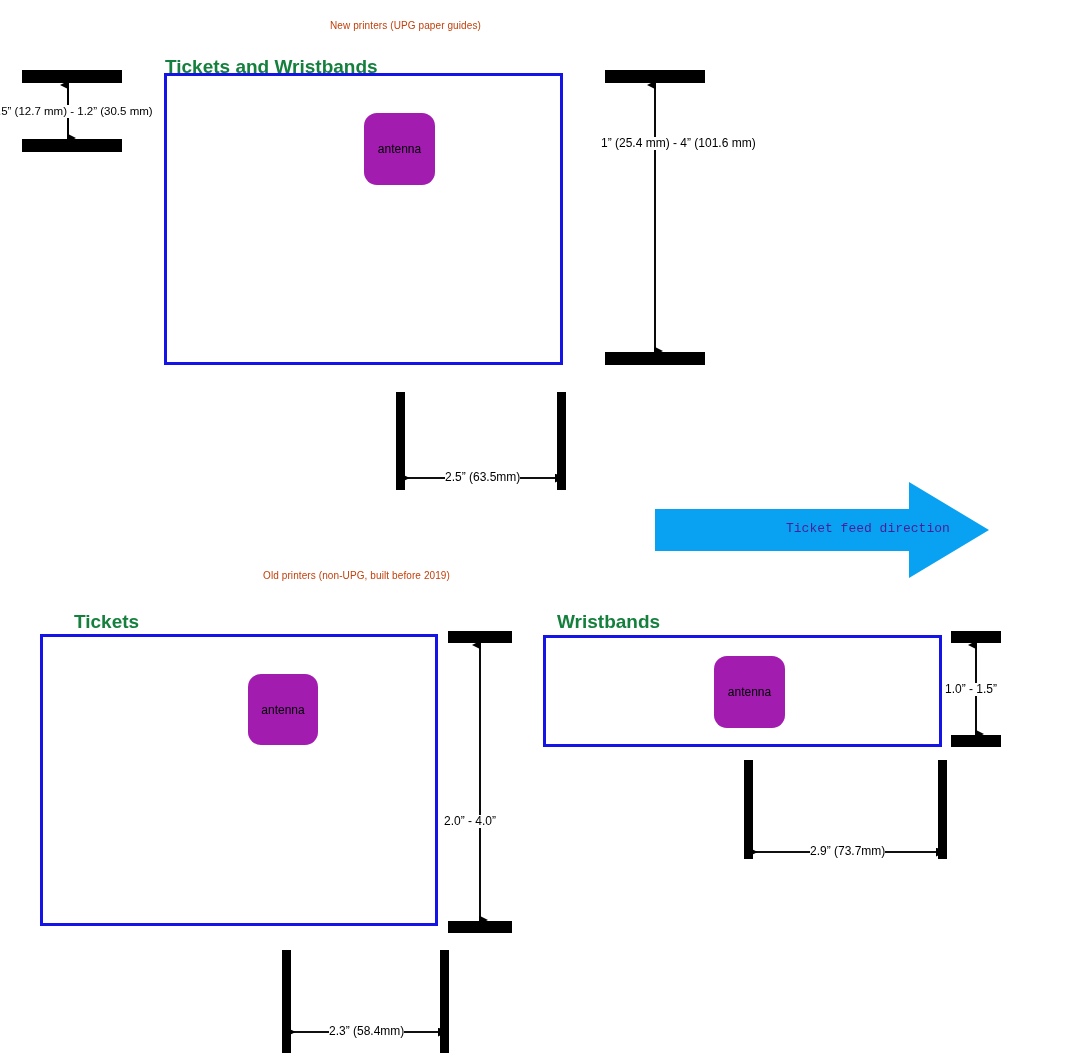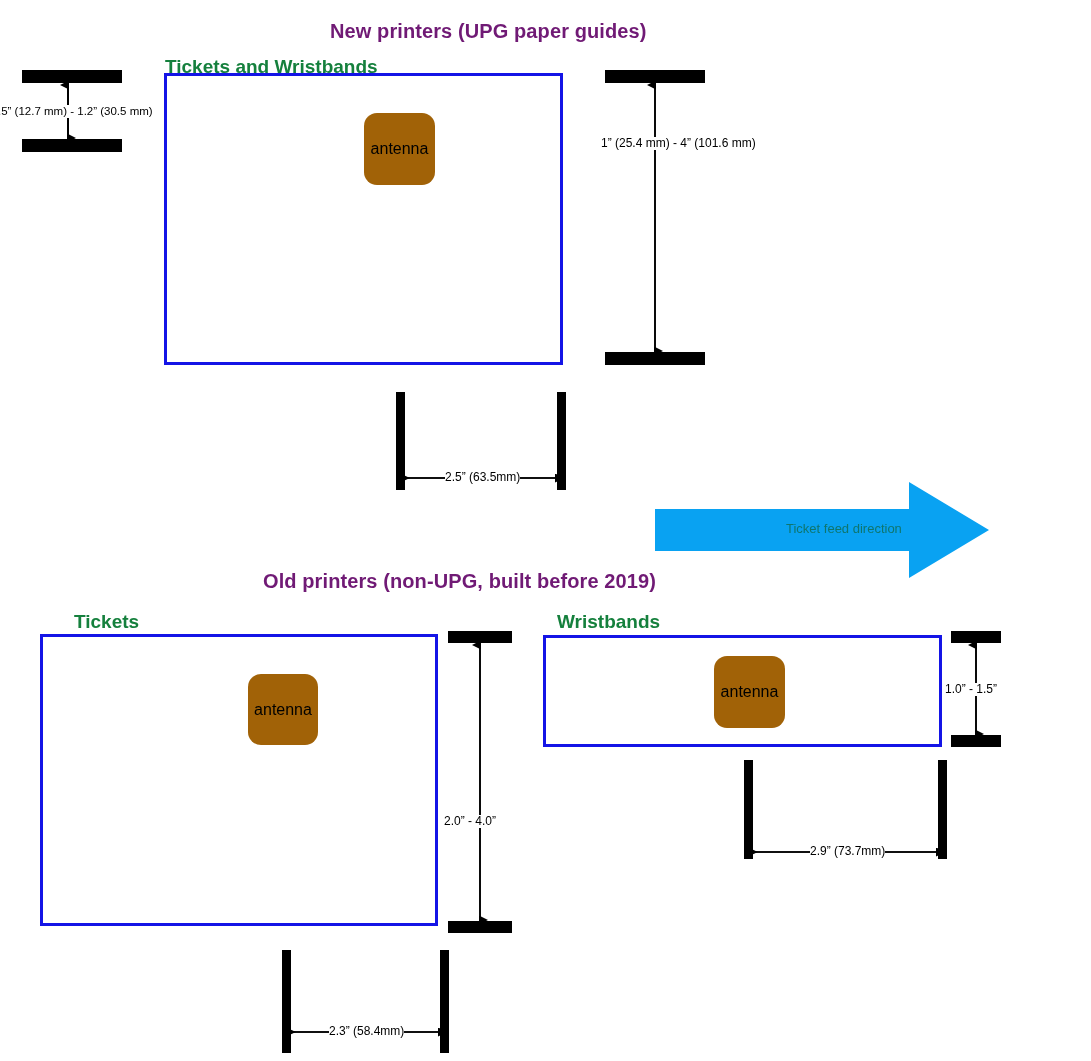--- a/index.html
+++ b/index.html
@@ -13,51 +13,51 @@
     position: relative;
     overflow: hidden;
     font-family: "Liberation Sans", "DejaVu Sans", sans-serif;
     color: #000000;
     -webkit-font-smoothing: antialiased;
   }
 
   
   .section-title {
     position: absolute;
-    font-size: 20px;
-    font-weight: bold;
+    font-size: 10px;
+    font-weight: normal;
     white-space: nowrap;
     letter-spacing: 0.1px;
-    color: #701a75;
+    color: #c2410c;
   }
   .group-label {
     position: absolute;
     font-size: 19px;
     font-weight: bold;
     white-space: nowrap;
     color: #15803d;
   }
 
   
   .media-rect {
     position: absolute;
     border: 3px solid #1414e6;
     background: #ffffff;
     box-sizing: border-box;
   }
 
   
   .antenna {
     position: absolute;
-    background: #a16207;
+    background: #a21caf;
     border-radius: 13px;
     display: flex;
     align-items: center;
     justify-content: center;
-    font-size: 16px;
+    font-size: 12px;
     color: #000;
     box-sizing: border-box;
   }
 
   
   .bar-h {
     position: absolute;
     background: #000000;
   }
   .bar-v {
@@ -79,23 +79,24 @@
   
   .arrow-svg { position: absolute; overflow: visible; }
 
   
   .feed-arrow {
     position: absolute;
     overflow: visible;
   }
   .feed-arrow-text {
     position: absolute;
-    color: #0f766e;
+    color: #4c1d95;
     font-size: 13px;
     white-space: nowrap;
+    font-family: Liberation Mono, monospace;
   }
 </style>
 </head>
 <body>
 
 <div class="section-title" style="left:330px; top:20px;">New printers (UPG paper guides)</div>
 
 <div class="group-label" style="left:165px; top:56px;">Tickets and Wristbands</div>
 
 <div class="media-rect" style="left:164px; top:73px; width:399px; height:292px;"></div>

